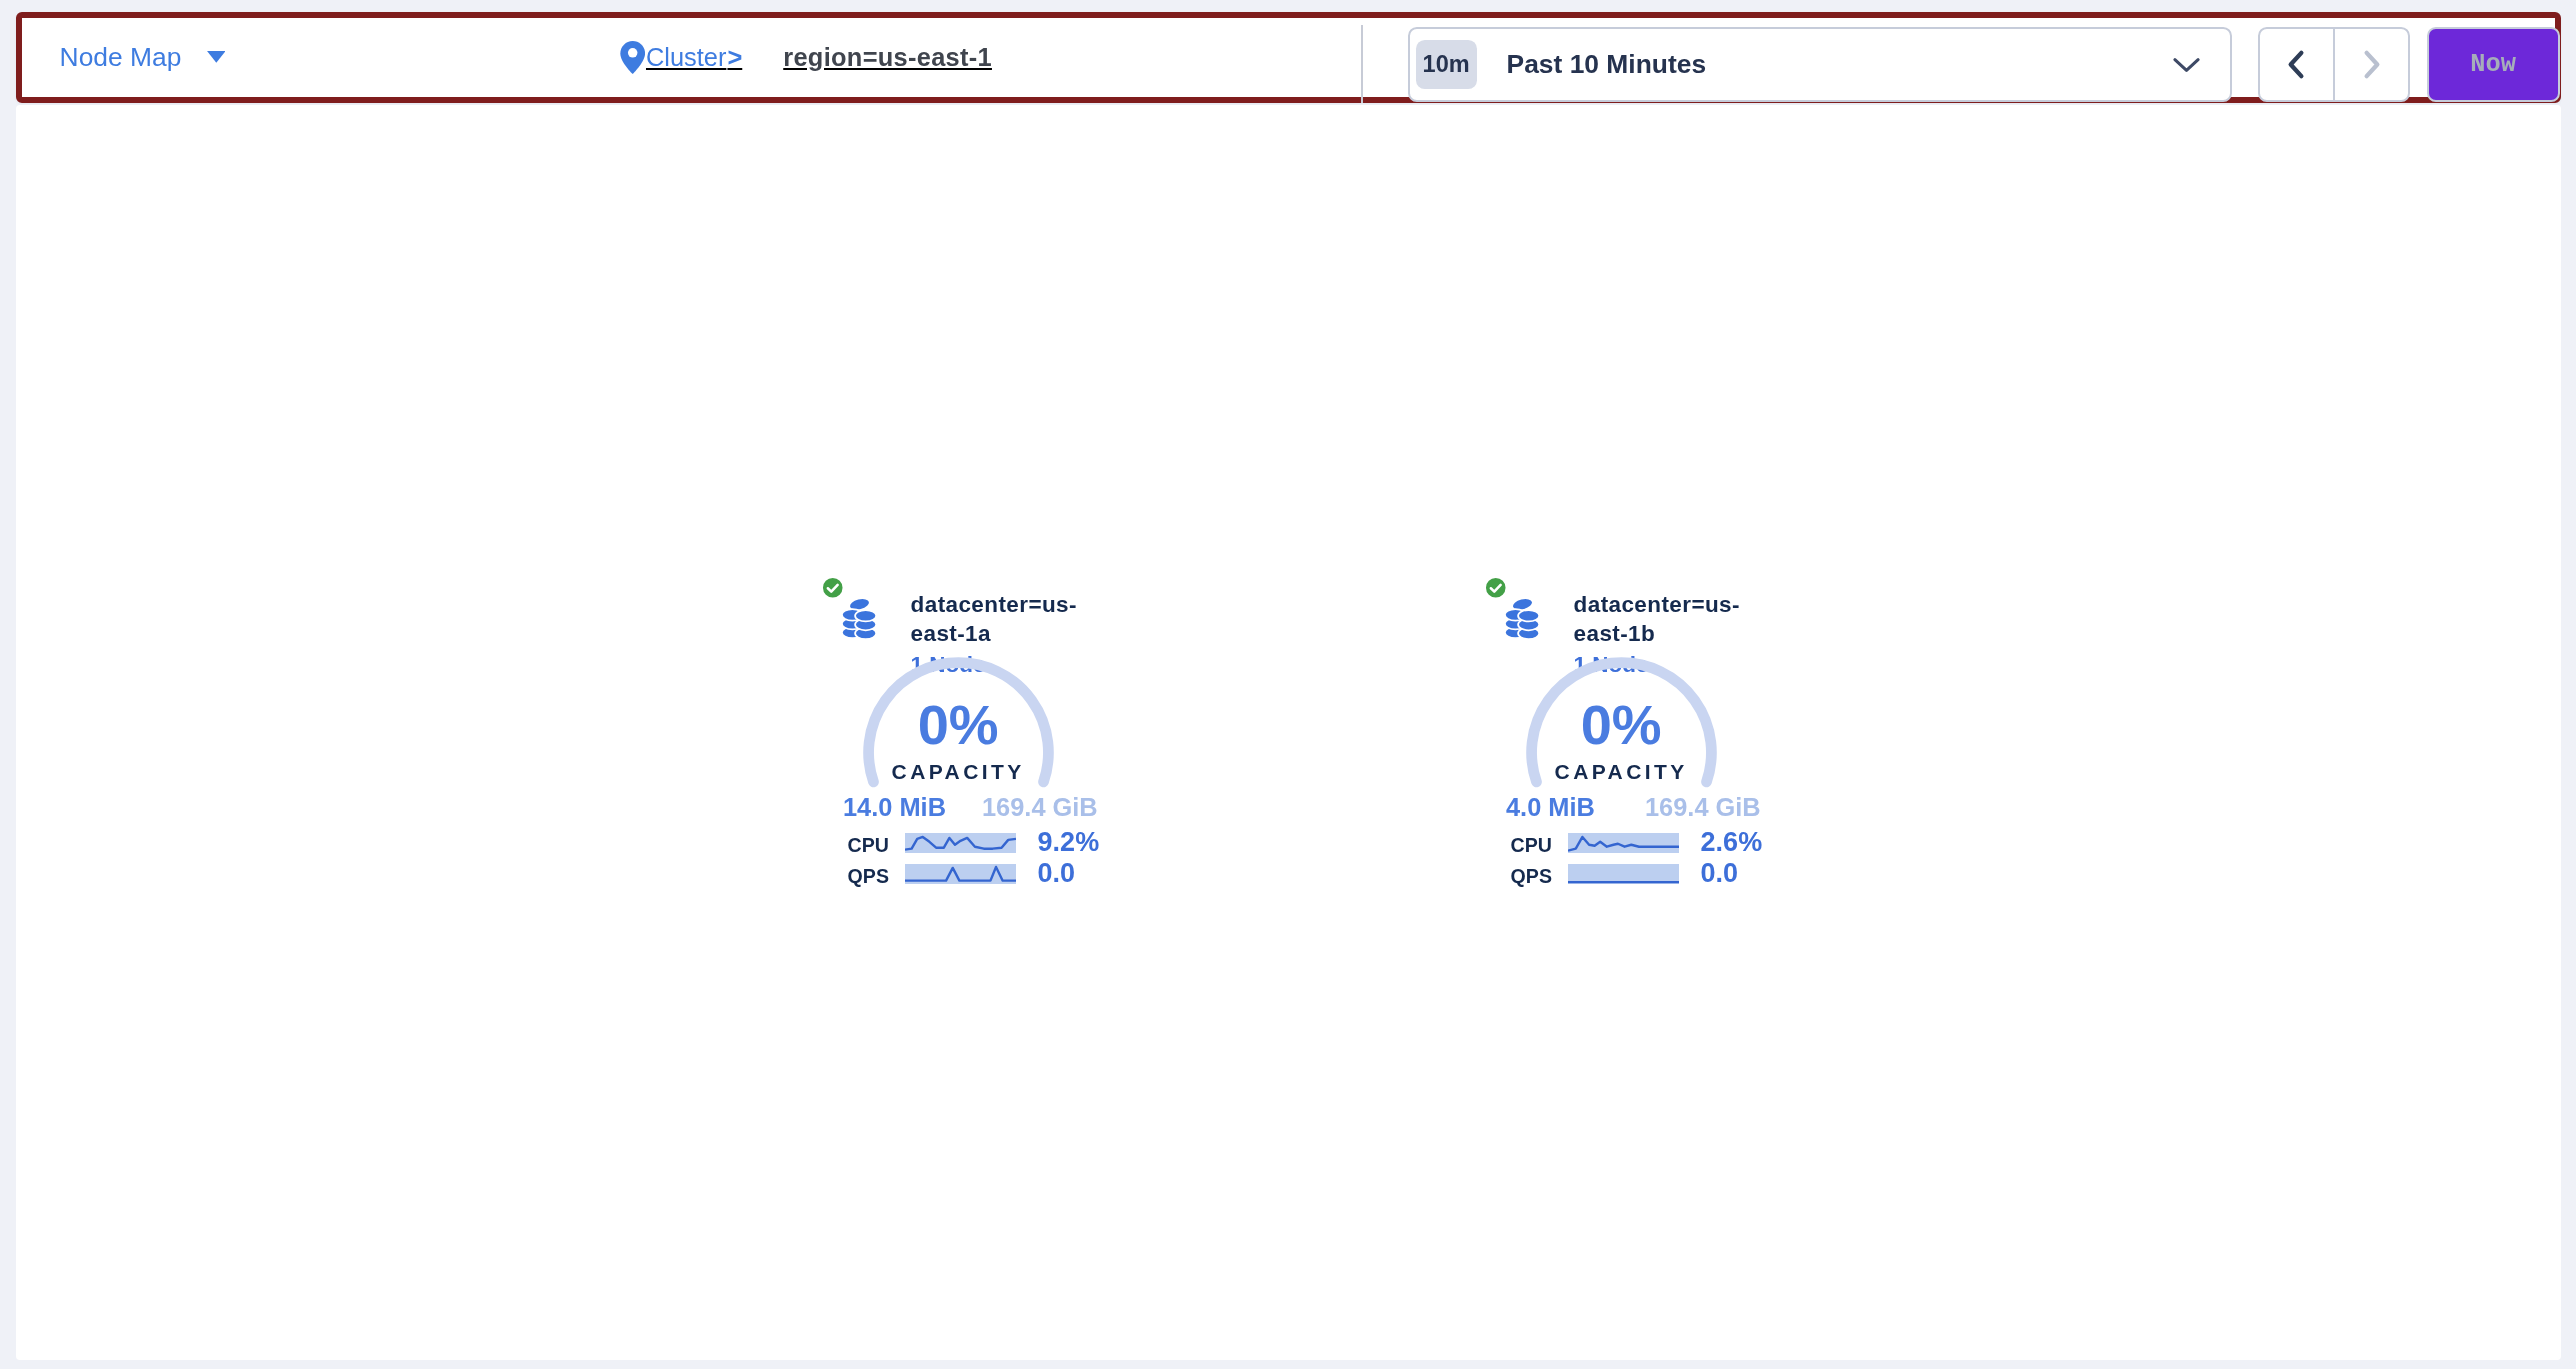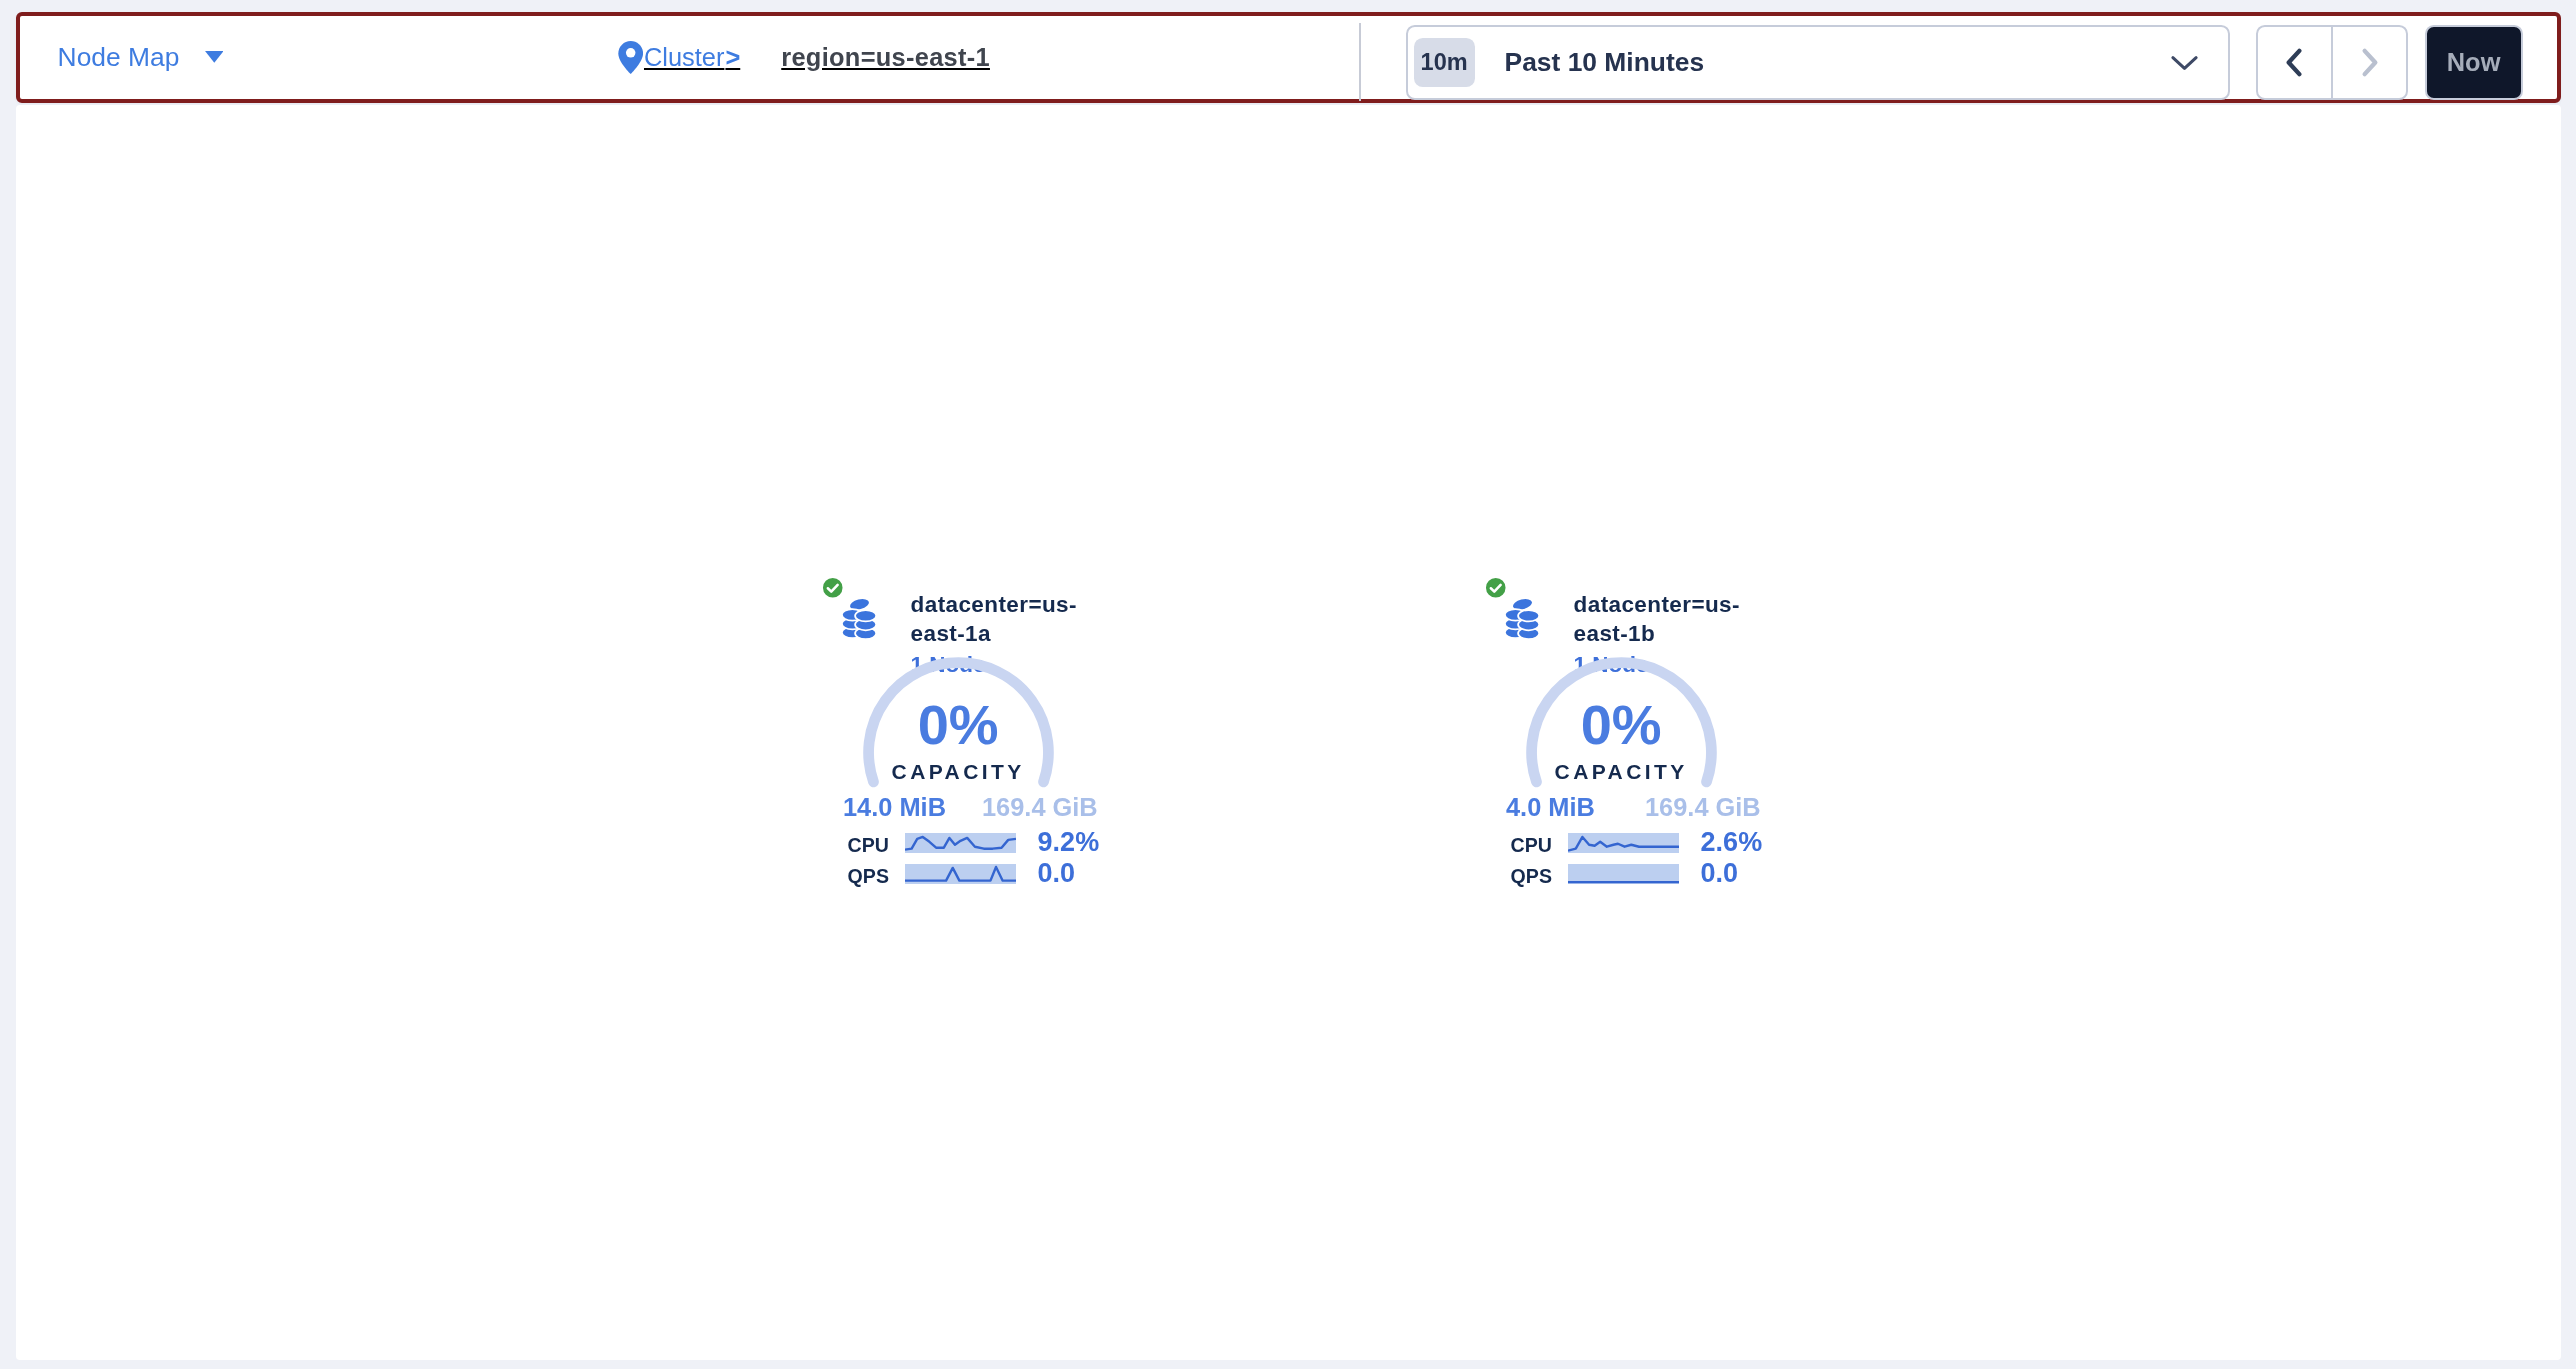--- a/index.html
+++ b/index.html
@@ -3,21 +3,21 @@
 <meta charset="utf-8">
 <style>
   * { margin:0; padding:0; box-sizing:border-box; }
   html,body { width:2576px; height:1369px; }
   body { font-family:"Liberation Sans", sans-serif; background:var(--bg,#eff1f7); overflow:hidden; }
   #app { position:relative; width:2576px; height:1369px; }
 
   
   .topbar {
     position:absolute; left:15.6px; top:11.7px; width:2545px; height:91px;
-    background:#fff; border:4px solid #7f1d1d; border-radius:5.9px;
+    background:#fff; border:6px solid #7f1d1d; border-radius:5.9px;
     box-shadow:0 1px 2.9px rgba(40,50,80,.05);
   }
   .view-select {
     position:absolute; left:38px; top:0; height:100%;
     display:flex; align-items:center; gap:25.4px; cursor:pointer;
   }
   .view-select .label { font-size:26.4px; font-weight:500; color:var(--blue-link,#3e7ce0); }
   .breadcrumb {
     position:absolute; left:598px; top:0; height:100%;
     display:flex; align-items:center; gap:1px;text-decoration:underline;
@@ -41,23 +41,23 @@
   .time-select .chev { position:absolute; right:29px; top:50%; transform:translateY(-50%); }
 
   .nav-group {
     position:absolute; left:2236px; top:9.8px; width:152px; height:75px;
     border:2px solid #c6ccda; border-radius:8.8px; background:#fff;
     display:flex;
   }
   .nav-btn { flex:1; display:flex; align-items:center; justify-content:center; background:none; border:none; cursor:pointer; }
   .nav-btn.prev { border-right:2px solid #c6ccda; }
   .now-btn {
-    position:absolute; left:2405px; top:9.8px; width:98px; height:75px;
-    border:2px solid #c6ccda; border-radius:8.8px; background:#0f172a;
-    font-family:Liberation Sans, sans-serif;
+    position:absolute; left:2405px; top:9.8px; width:133px; height:75px;
+    border:2px solid #c6ccda; border-radius:8.8px; background:#6d28d9;
+    font-family:Liberation Mono, monospace;
     font-size:25.4px; font-weight:700; color:#a6adba; cursor:pointer;
   }
 
   
   .canvas {
     position:absolute; left:15.6px; top:105px; width:2545px; height:1255px;
     background:#fff; border-radius:3.9px;
   }
 
   

